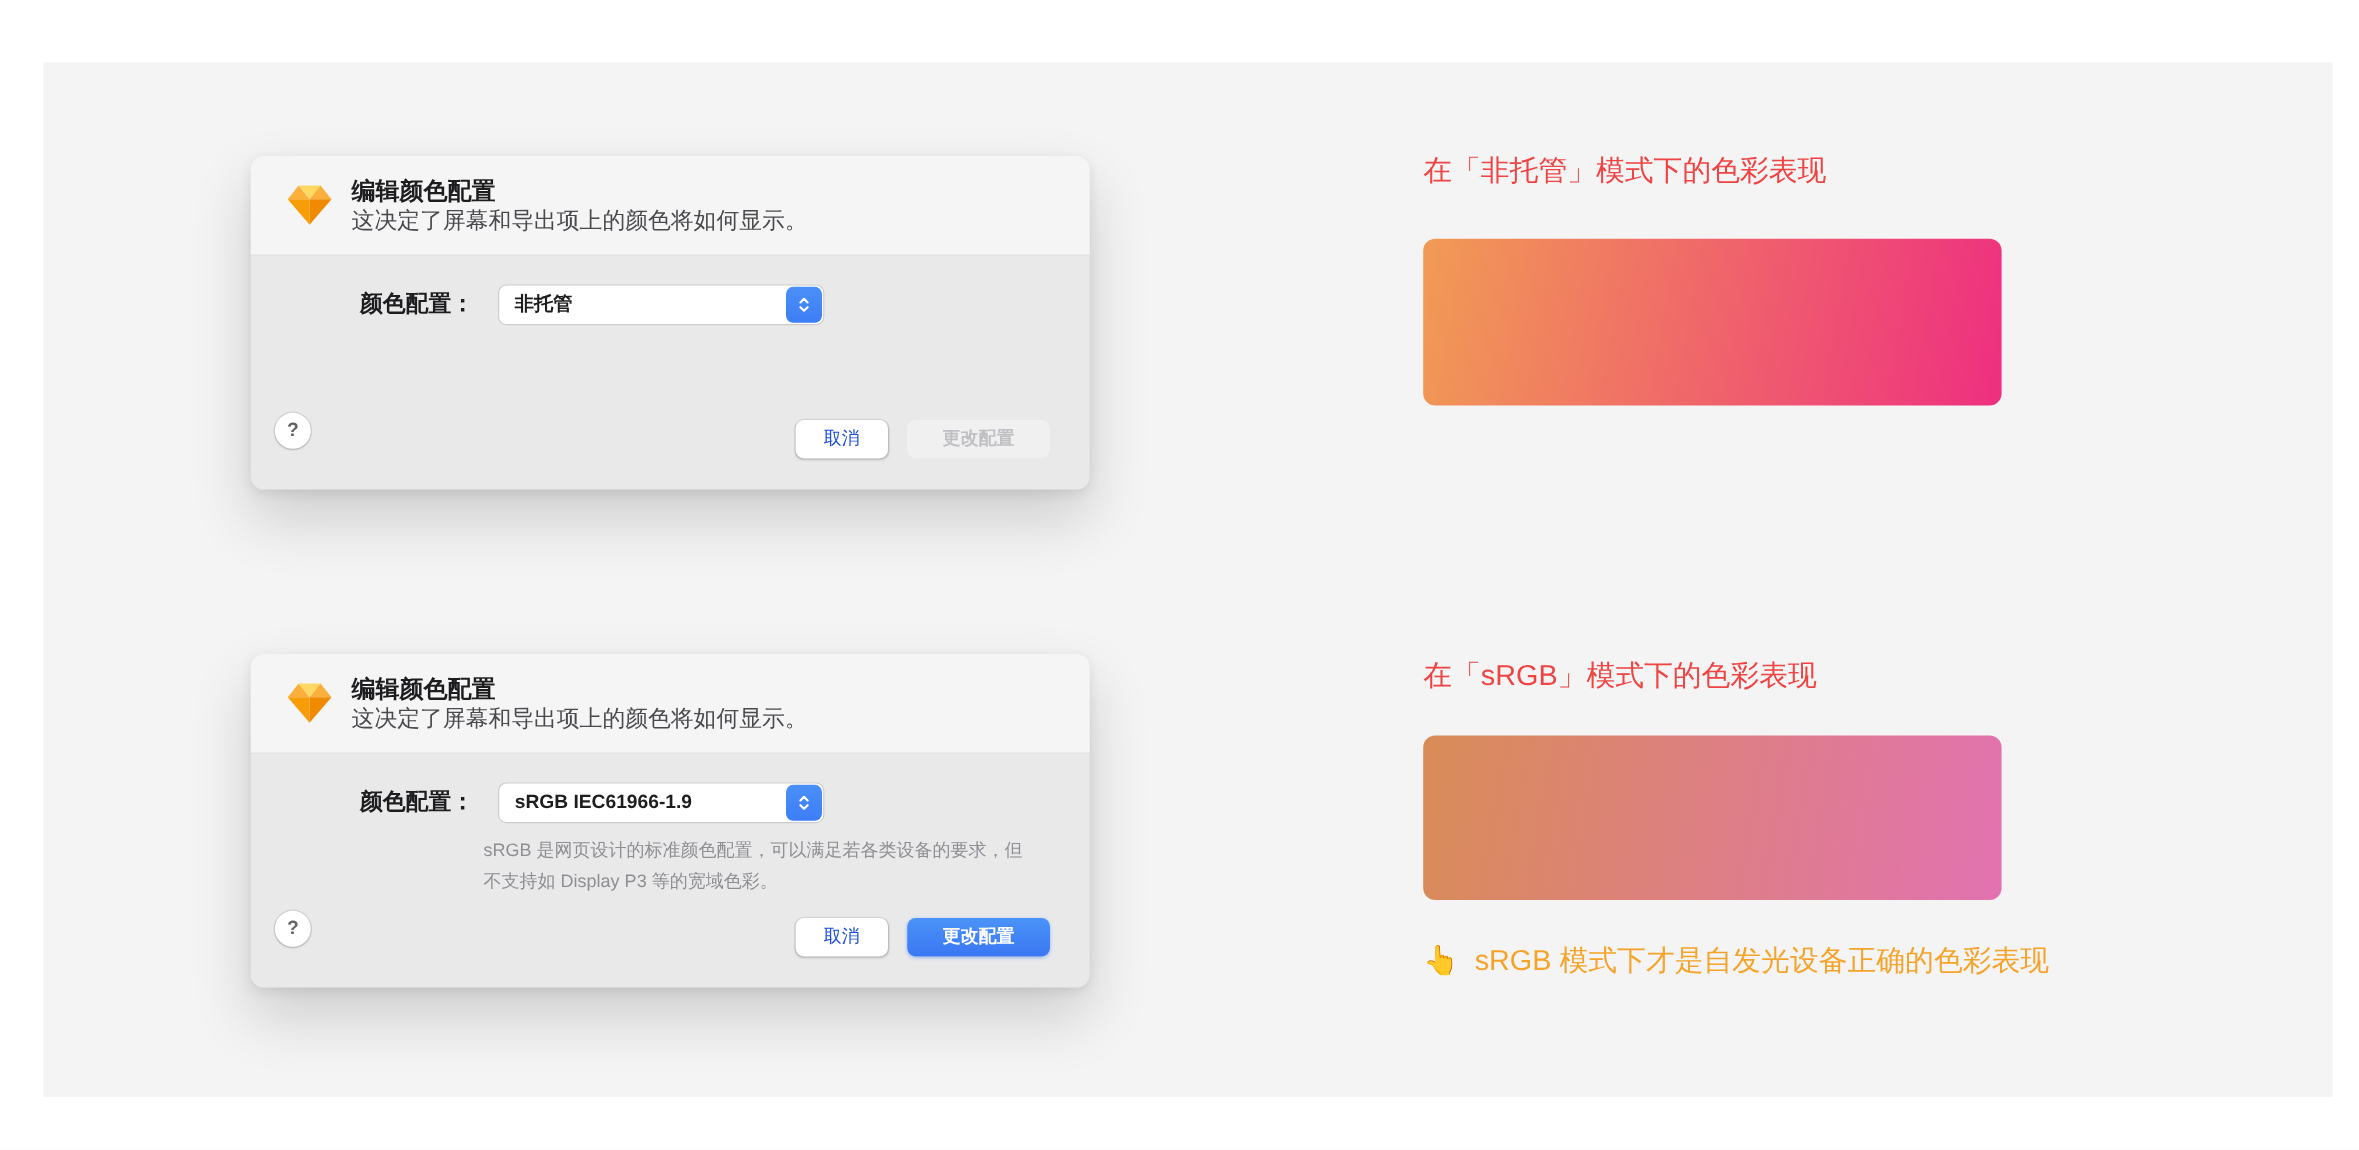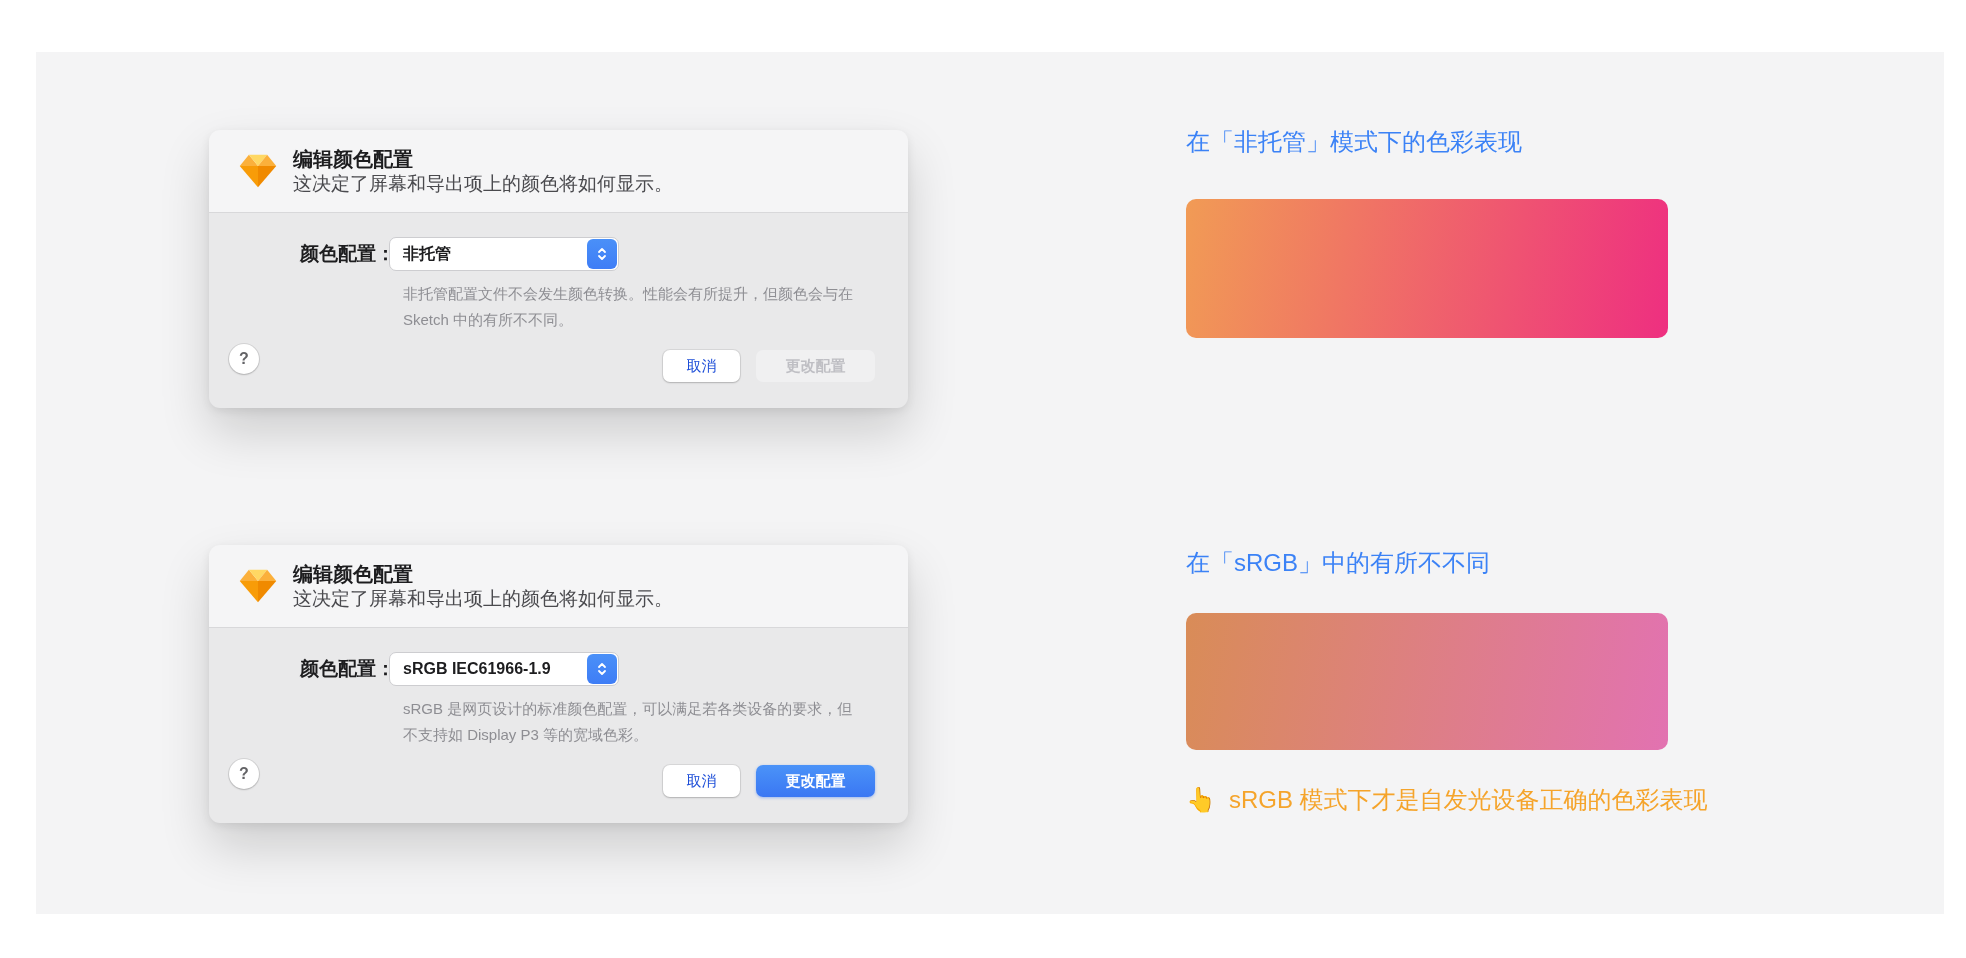--- a/index.html
+++ b/index.html
@@ -28,21 +28,21 @@
     border-radius:11px 11px 0 0;
   }
   .dlg-icon{position:absolute;left:30px;top:18px;width:38px;height:46px;}
   .dlg-title{position:absolute;left:84px;top:16px;font-size:20px;font-weight:700;color:#1d1d1f;white-space:nowrap;}
   .dlg-subtitle{position:absolute;left:84px;top:41px;font-size:19px;color:#4a4a4e;white-space:nowrap;text-align:right;}
   .field-label{
     position:absolute;left:0;top:107px;width:186px;text-align:right;
     font-size:19px;font-weight:600;color:#1d1d1f;line-height:34px;white-space:nowrap;
   }
   .select{
-    position:absolute;left:180px;top:107px;width:230px;height:34px;box-sizing:border-box;
+    position:absolute;left:206px;top:107px;width:272px;height:34px;box-sizing:border-box;
     background:#ffffff;border:1px solid #cdcdd0;border-radius:7px;cursor:default;
   }
   .select-value{
     position:absolute;left:13px;top:0;line-height:32px;
     font-size:16px;font-weight:600;color:#1d1d1f;white-space:nowrap;
   }
   .select-cap{
     position:absolute;top:1px;right:1px;bottom:1px;width:30px;border-radius:6px;
     background:linear-gradient(#4a90f8,#3e7df6);
     display:flex;align-items:center;justify-content:center;
@@ -69,21 +69,21 @@
     width:119px;color:#ffffff;font-weight:600;
     background:linear-gradient(#4b93f8,#3a77f3);
     box-shadow:0 1px 3px rgba(62,125,246,.45);
   }
   .btn.disabled{
     width:119px;background:#f0f0f1;color:#bfbfc4;font-weight:600;
   }
 
   
   .preview-title{
-    position:absolute;left:1186px;font-size:24px;font-weight:500;color:#3b82f6;white-space:nowrap;
+    position:absolute;left:1186px;font-size:24px;font-weight:500;color:#ef4444;white-space:nowrap;
   }
   .preview-title.p1{top:126px}
   .preview-title.p2{top:547px}
   .swatch{position:absolute;left:1186px;width:482px;border-radius:10px;}
   .swatch.s1{top:199px;height:139px;}
   .swatch.s2{top:613px;height:137px;}
   .footnote{
     position:absolute;left:1186px;top:784px;
     font-size:24px;font-weight:500;color:#f5a42b;
     display:flex;align-items:center;gap:13px;white-space:nowrap;
@@ -109,21 +109,20 @@
   <div class="field-label">颜色配置：</div>
   <div class="select">
     <span class="select-value">非托管</span>
     <span class="select-cap">
       <svg width="12" height="18" viewBox="0 0 12 18">
         <path d="M3 7 L6 4 L9 7" fill="none" stroke="#ffffff" stroke-width="1.8" stroke-linecap="round" stroke-linejoin="round"></path>
         <path d="M3 11 L6 14 L9 11" fill="none" stroke="#ffffff" stroke-width="1.8" stroke-linecap="round" stroke-linejoin="round"></path>
       </svg>
     </span>
   </div>
-  <div class="help-text">非托管配置文件不会发生颜色转换。性能会有所提升，但颜色会与在 Sketch 中的有所不不同。</div>
   <div class="help-btn">?</div>
   <div class="footer">
     <div class="btn cancel">取消</div>
     <div class="btn disabled">更改配置</div>
   </div>
 </div>
 
 <div class="dialog d2">
   <div class="dlg-header">
     <svg class="dlg-icon" viewBox="0 0 100 90">
@@ -150,19 +149,19 @@
   <div class="help-btn">?</div>
   <div class="footer">
     <div class="btn cancel">取消</div>
     <div class="btn primary">更改配置</div>
   </div>
 </div>
 
 <div class="preview-title p1">在「非托管」模式下的色彩表现</div>
 <div class="swatch s1" style="background-image: linear-gradient(100deg, #f19b55, #ee2f80);"></div>
 
-<div class="preview-title p2">在「sRGB」中的有所不不同</div>
+<div class="preview-title p2">在「sRGB」模式下的色彩表现</div>
 <div class="swatch s2" style="background-image: linear-gradient(100deg, #d98c57, #e272b1);"></div>
 
 <div class="footnote">
   <span>👆</span>
   <span>sRGB 模式下才是自发光设备正确的色彩表现</span>
 </div>
 
 </body></html>

